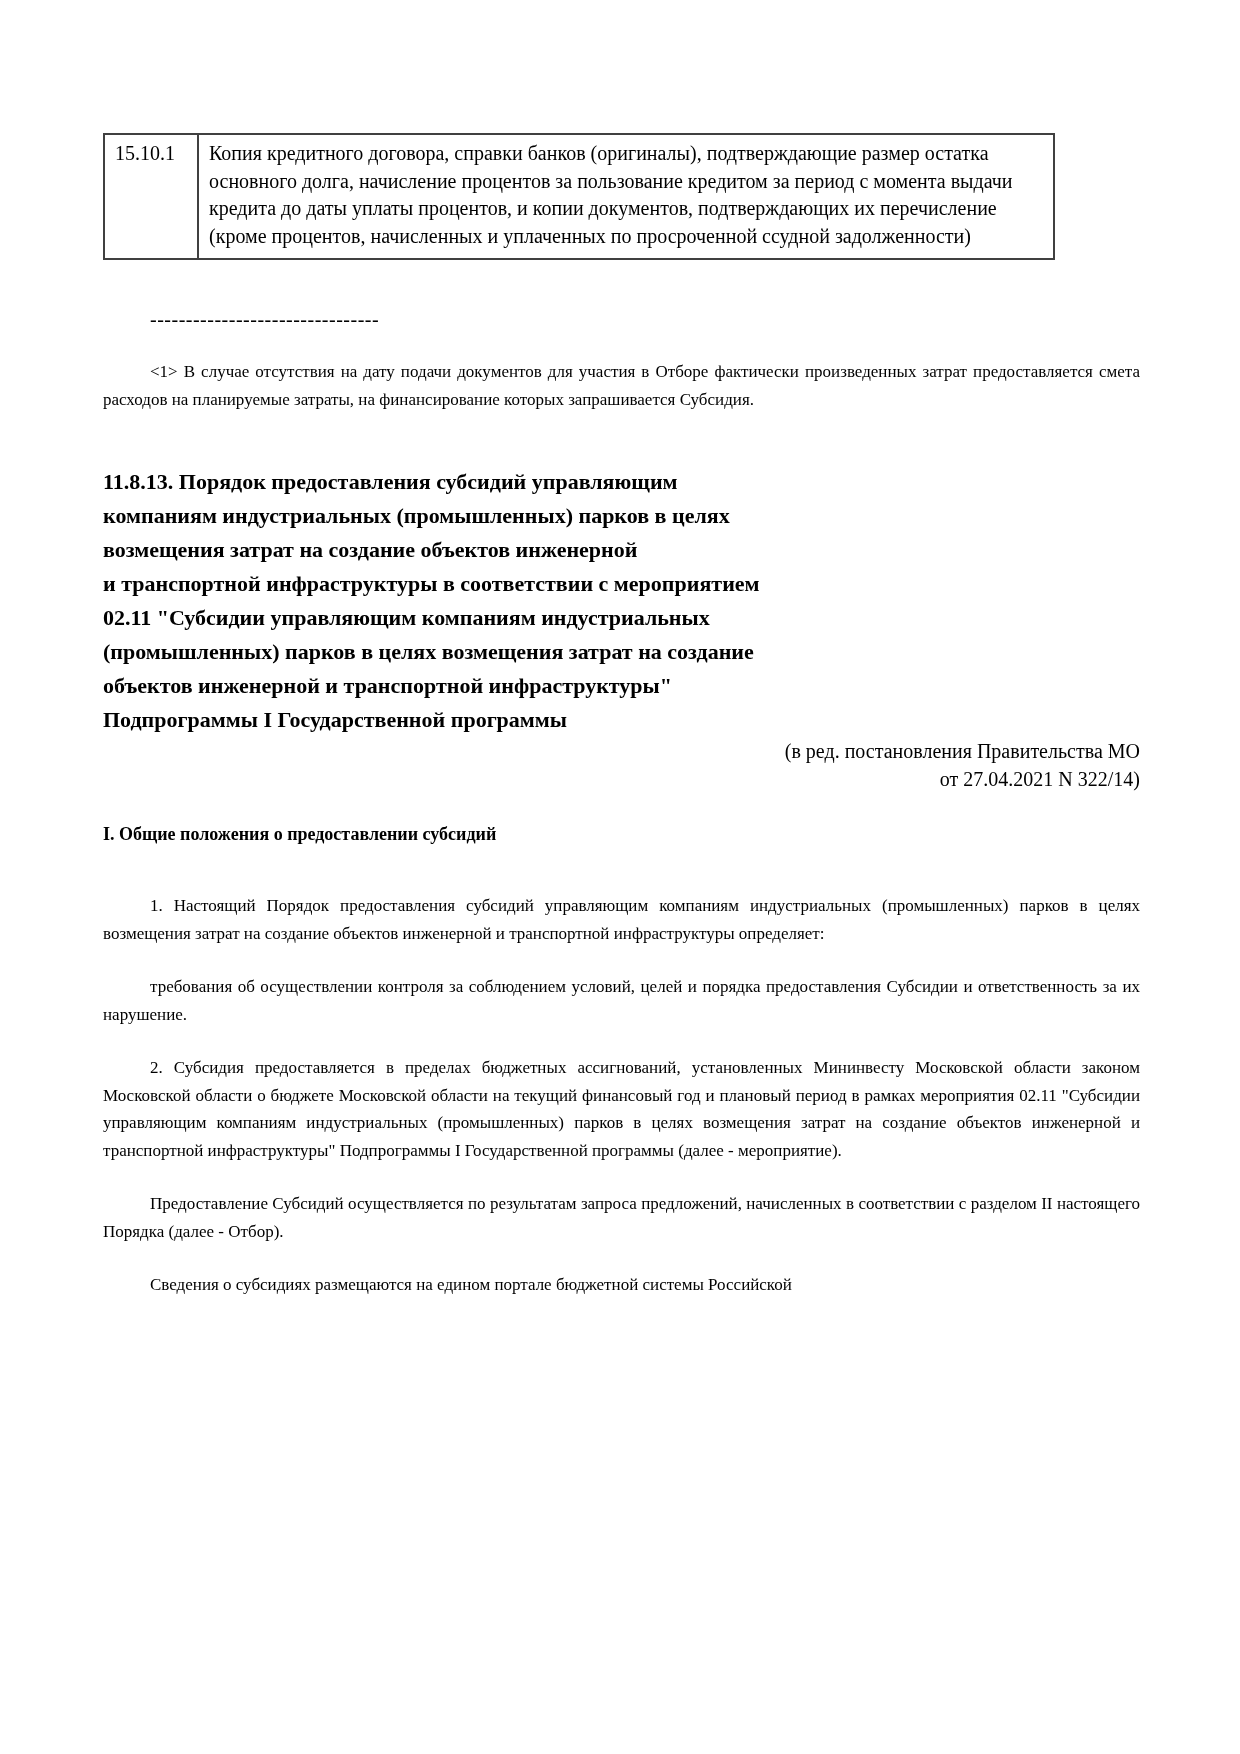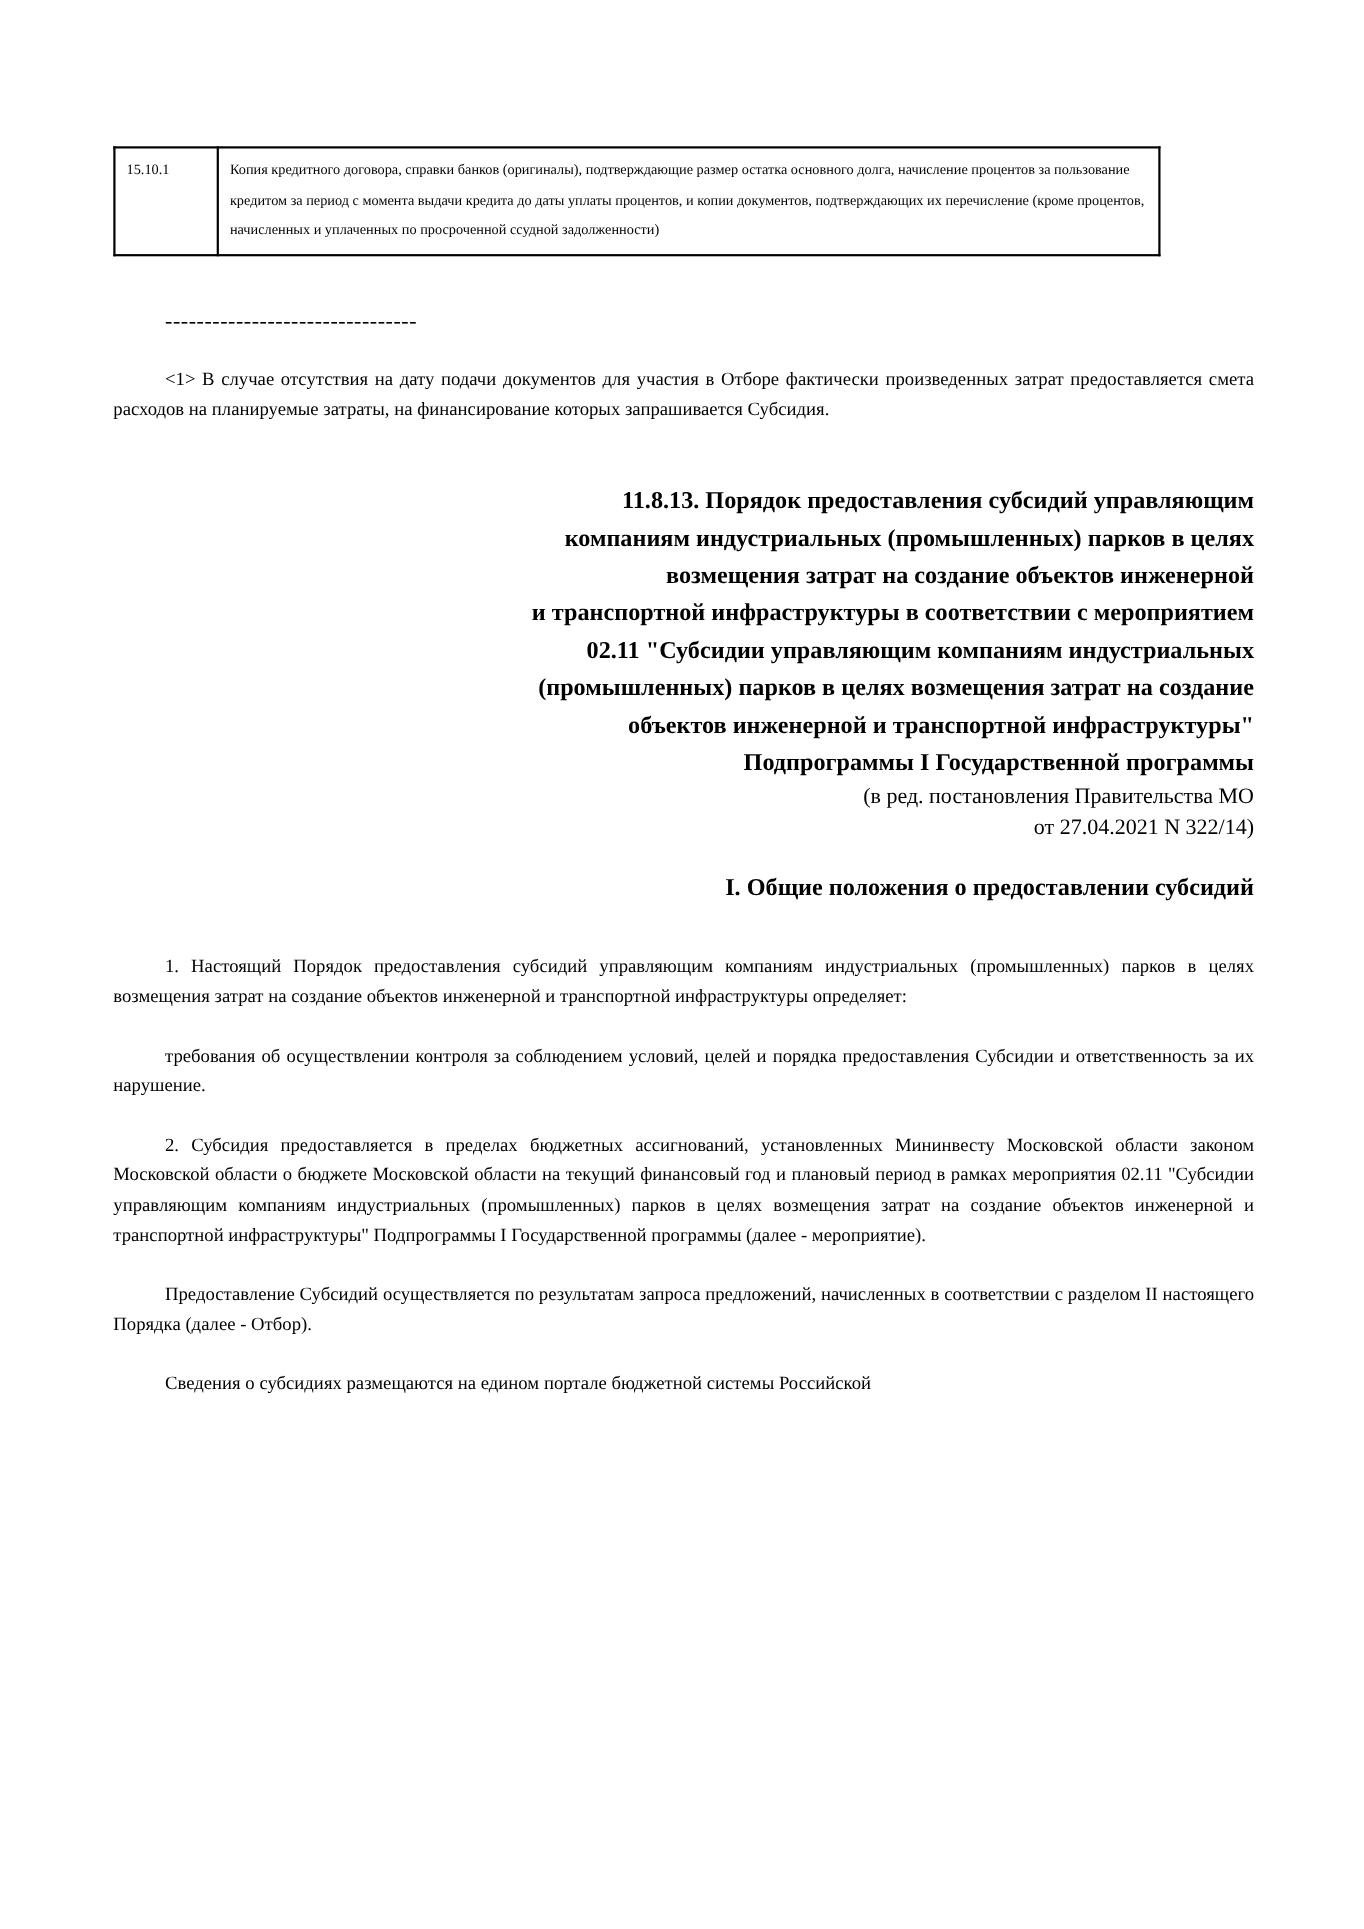--- a/index.html
+++ b/index.html
@@ -20,22 +20,22 @@
       height: 1754px;
       padding: 133px 100px 40px 103px;
     }
     
     table.doc-table {
       border-collapse: collapse;
       width: 952px;
       table-layout: fixed;
     }
     table.doc-table td {
-      border: 2px solid #000000;
-      font-size: 13px;
+      border: 2px solid #404040;
+      font-size: 20px;
       line-height: 27.5px;
       vertical-align: top;
       padding: 5px 10px 8px 10px;
     }
     td.num-cell {
       width: 72px;
       white-space: nowrap;
     }
     
     .separator {
@@ -56,36 +56,36 @@
     }
     .footnote {
       margin-top: 25px;
     }
     
     .heading {
       margin-top: 52px;
       font-size: 22px;
       line-height: 34px;
       font-weight: bold;
-      text-align: right;
+      text-align: left;
       white-space: pre-line;
     }
     .amendment {
       font-size: 20px;
       line-height: 28px;
       font-weight: normal;
       text-align: right;
       white-space: pre-line;
     }
     .section-heading {
       margin-top: 27px;
-      font-size: 22px;
+      font-size: 18px;
       line-height: 28px;
       font-weight: bold;
-      text-align: right;
+      text-align: left;
     }
     .first-after-heading {
       margin-top: 44px;
     }
   </style>
 </head>
 <body>
 
 <div class="page">
 

